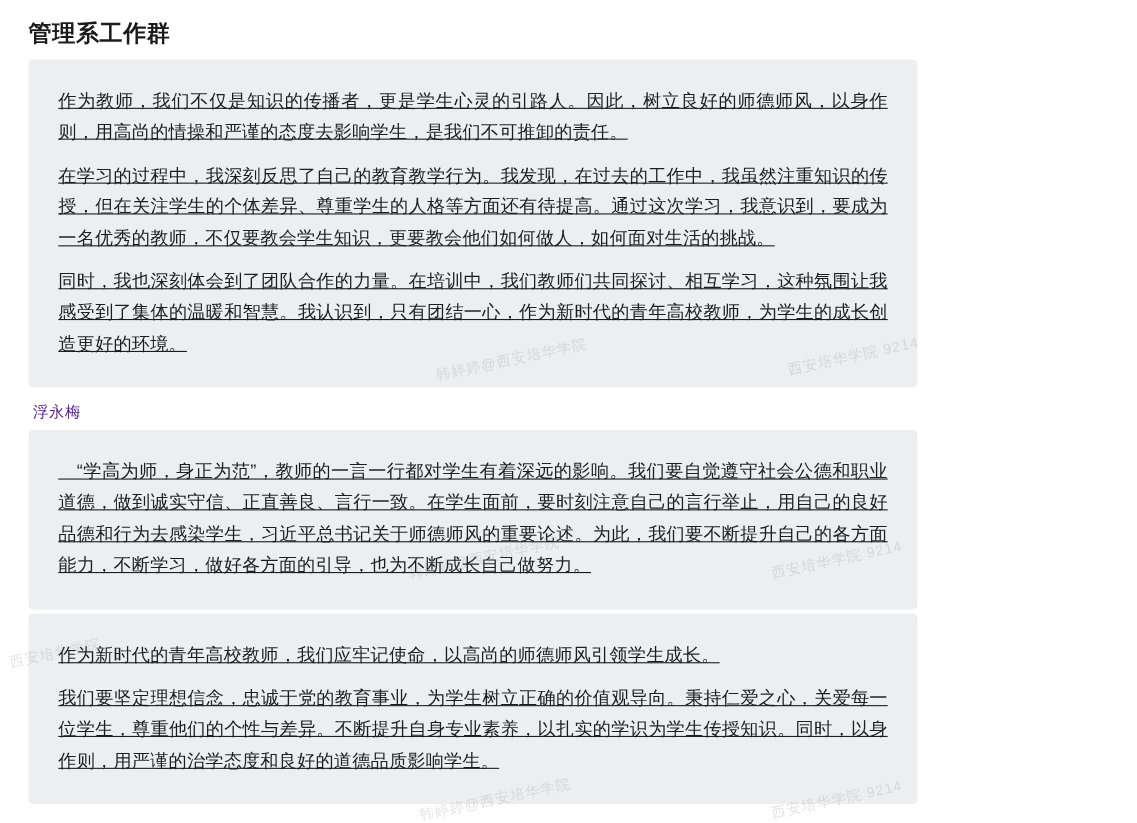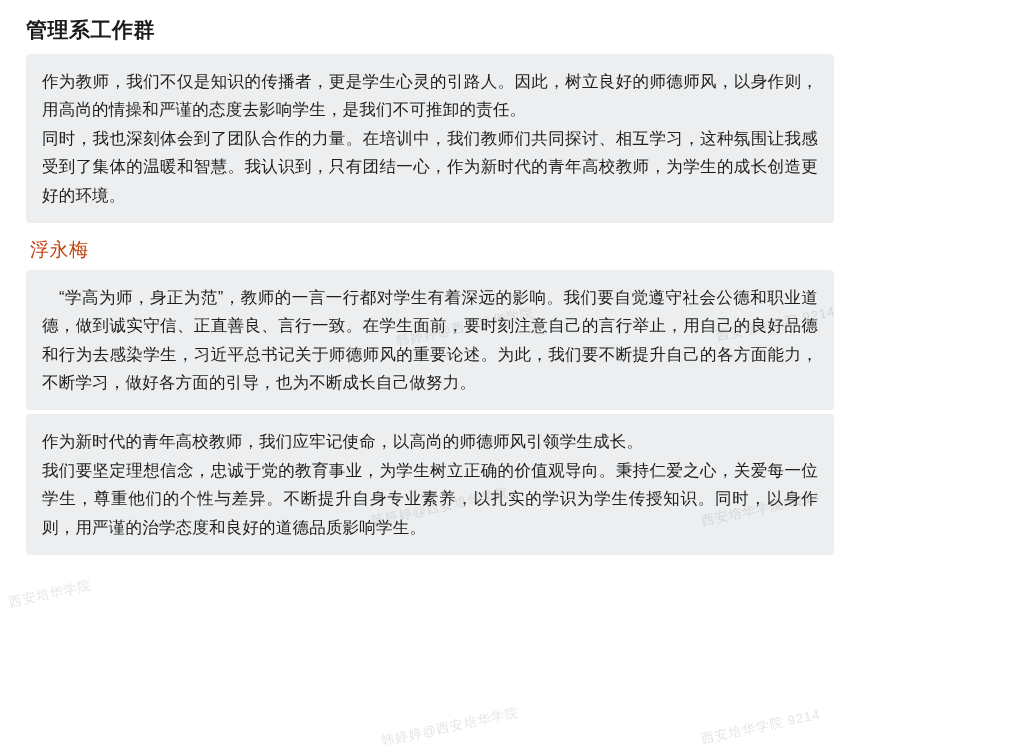--- a/index.html
+++ b/index.html
@@ -29,38 +29,39 @@
     padding: 16px 0 10px 26px;
     letter-spacing: 0.5px;
   }
   .thread {
     padding: 0 22px 0 26px;
   }
   .msg-block {
     margin-bottom: 4px;
   }
   .sender {
-    font-size: 19px;
-    color: #c2410c;
+    font-size: 14px;
+    color: #4c1d95;
     padding: 10px 0 7px 4px;
     letter-spacing: 0.5px;
   }
   .bubble {
     background: #eceef0;
     border-radius: 4px;
     padding: 13px 16px 14px 16px;
     font-size: 16.5px;
     line-height: 1.72;
     color: #1d1d1d;
     text-align: justify;
     letter-spacing: 0.2px;
     box-sizing: border-box;
   }
   .bubble p {
-    margin: 0;
+    margin: 11px;
+    text-decoration: underline;
   }
   .watermark {
     position: absolute;
     color: rgba(130, 130, 130, 0.22);
     font-size: 13px;
     letter-spacing: 1px;
     transform: rotate(-12deg);
     white-space: nowrap;
     pointer-events: none;
     user-select: none;
@@ -78,20 +79,21 @@
 
 <div class="page">
 
   <div class="group-title">管理系工作群</div>
 
   <div class="thread">
 
     <div class="msg-block">
       <div class="bubble">
         <p>作为教师，我们不仅是知识的传播者，更是学生心灵的引路人。因此，树立良好的师德师风，以身作则，用高尚的情操和严谨的态度去影响学生，是我们不可推卸的责任。</p>
+        <p>在学习的过程中，我深刻反思了自己的教育教学行为。我发现，在过去的工作中，我虽然注重知识的传授，但在关注学生的个体差异、尊重学生的人格等方面还有待提高。通过这次学习，我意识到，要成为一名优秀的教师，不仅要教会学生知识，更要教会他们如何做人，如何面对生活的挑战。</p>
         <p>同时，我也深刻体会到了团队合作的力量。在培训中，我们教师们共同探讨、相互学习，这种氛围让我感受到了集体的温暖和智慧。我认识到，只有团结一心，作为新时代的青年高校教师，为学生的成长创造更好的环境。</p>
       </div>
     </div>
 
     <div class="msg-block">
       <div class="sender">浮永梅</div>
       <div class="bubble">
         <p>　“学高为师，身正为范”，教师的一言一行都对学生有着深远的影响。我们要自觉遵守社会公德和职业道德，做到诚实守信、正直善良、言行一致。在学生面前，要时刻注意自己的言行举止，用自己的良好品德和行为去感染学生，习近平总书记关于师德师风的重要论述。为此，我们要不断提升自己的各方面能力，不断学习，做好各方面的引导，也为不断成长自己做努力。</p>
       </div>
     </div>

